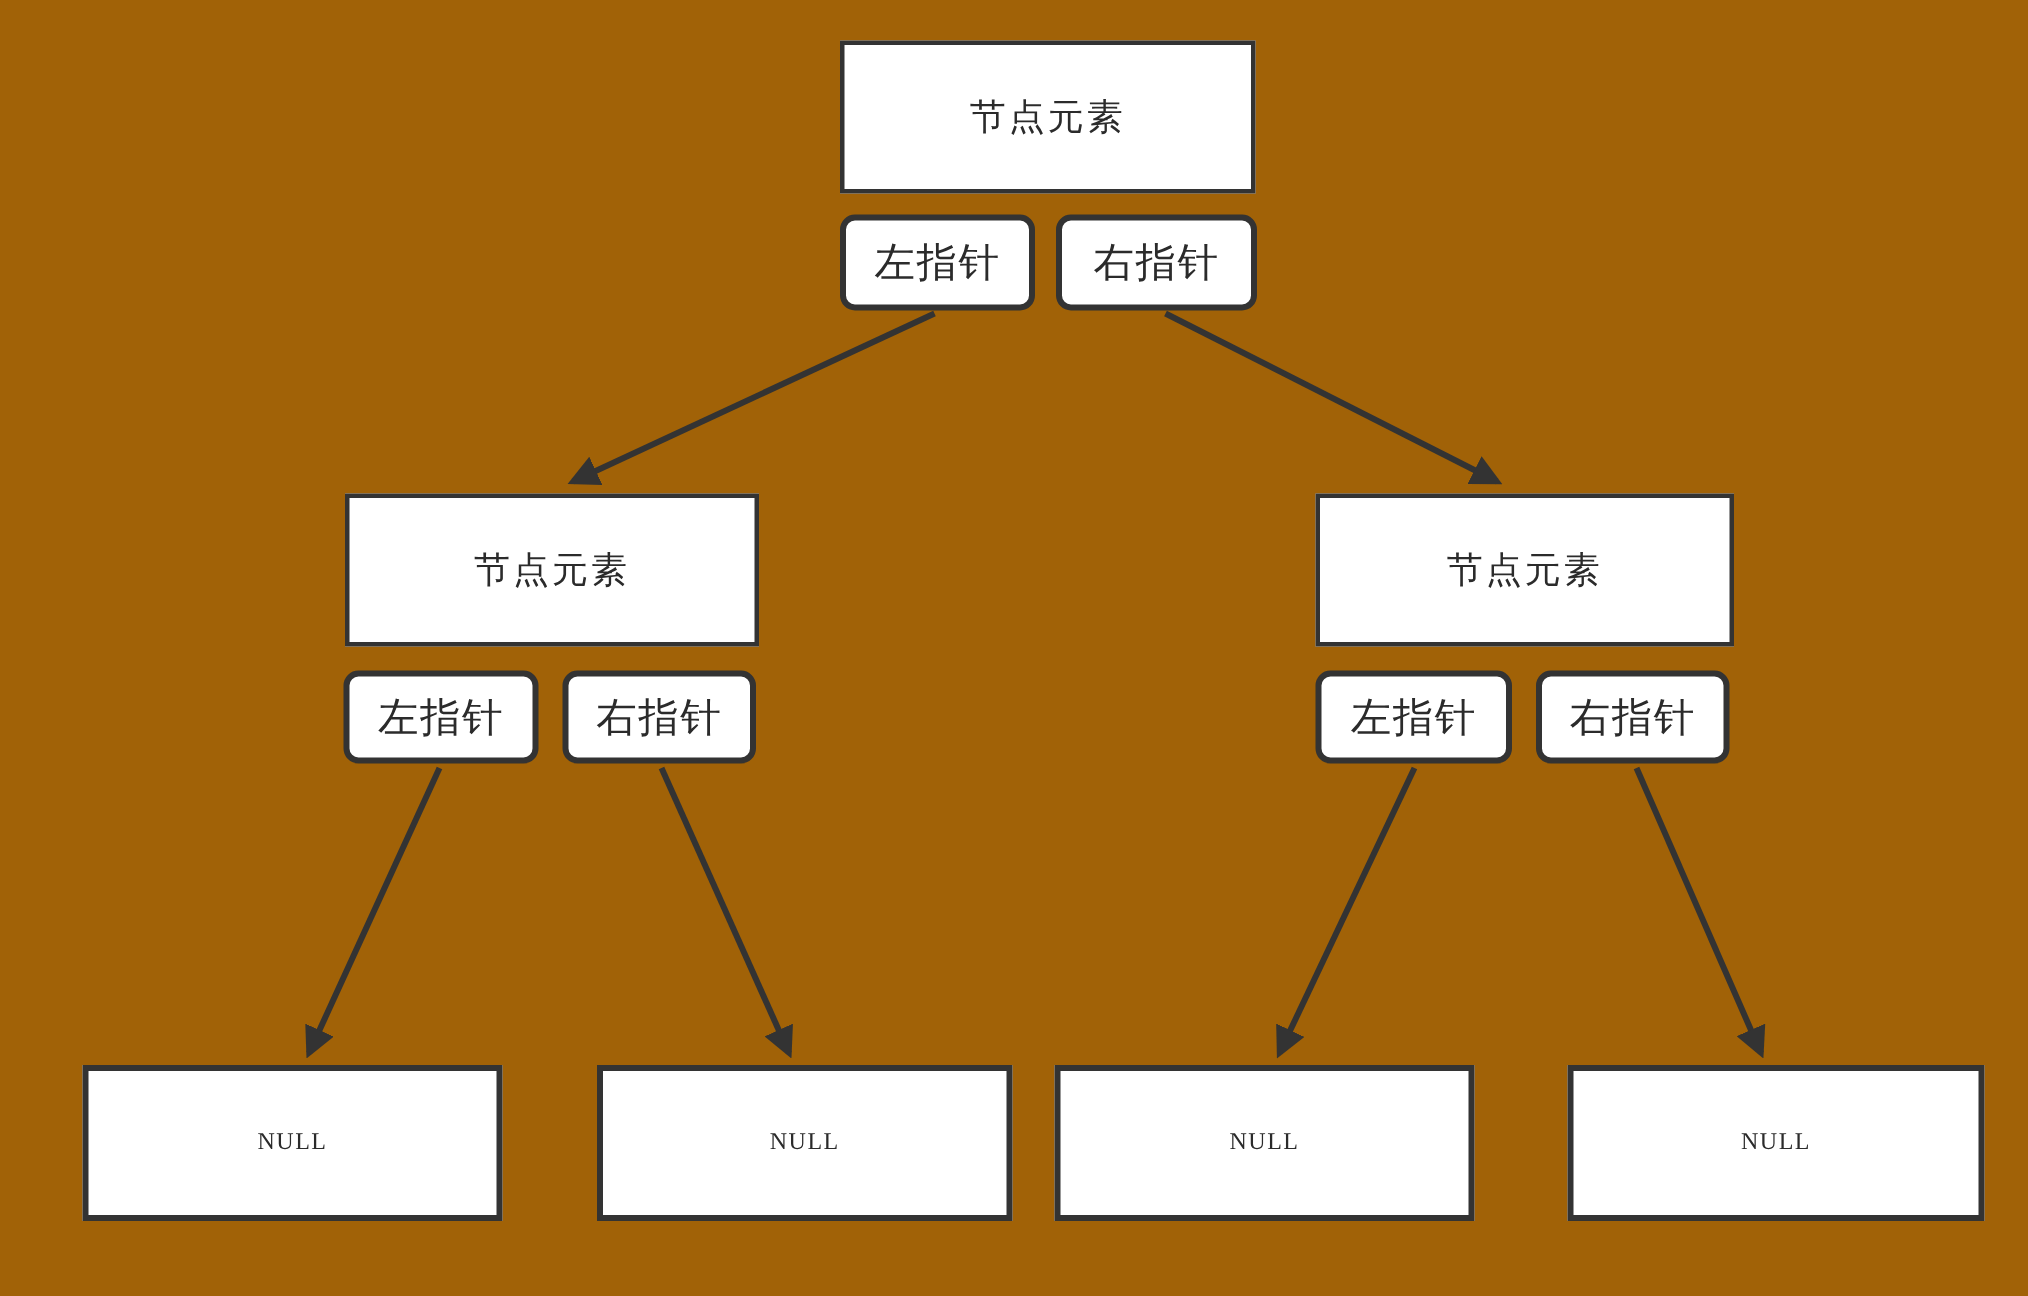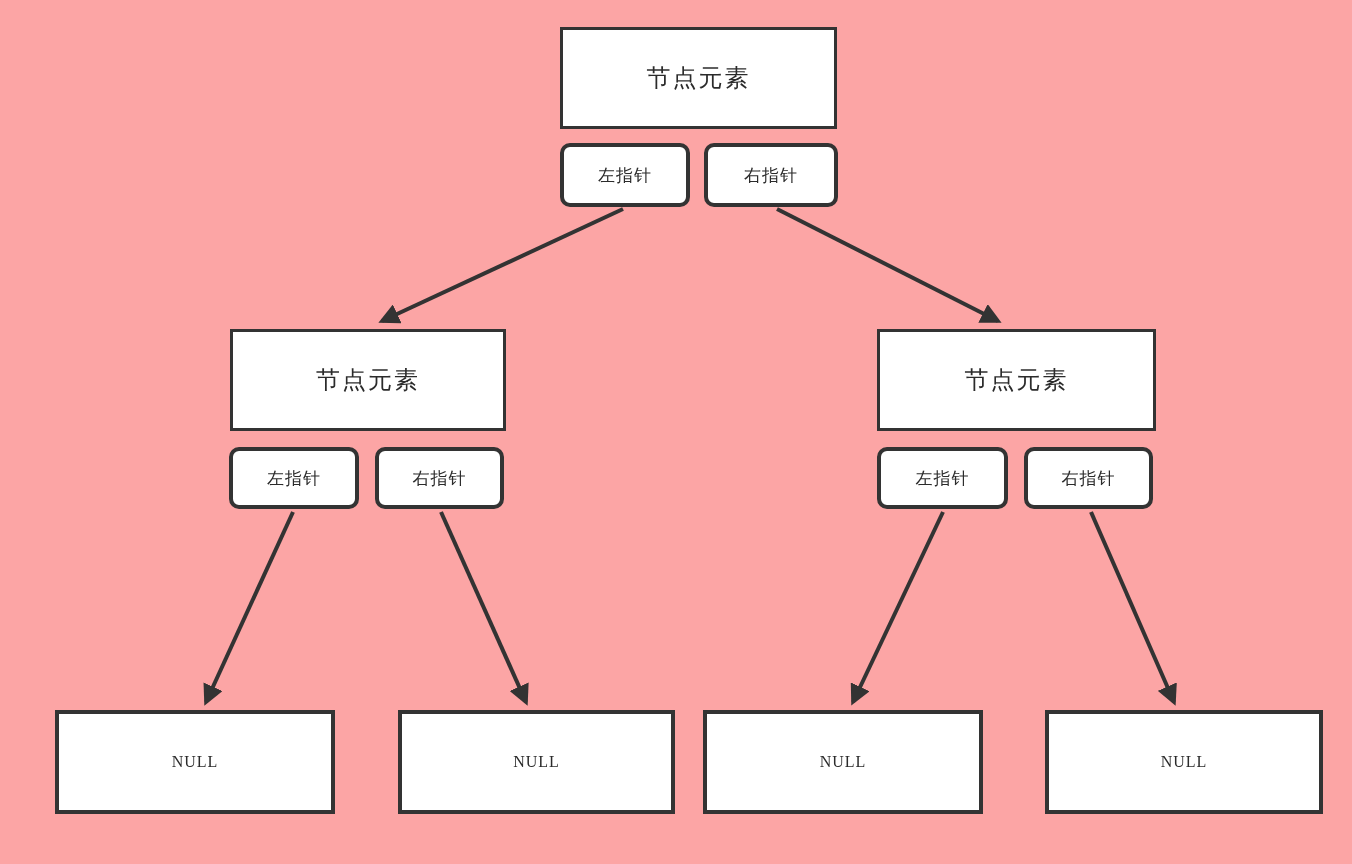--- a/index.html
+++ b/index.html
@@ -4,21 +4,21 @@
 <style>
   html, body {
     margin: 0;
     padding: 0;
     background: #ffffff;
   }
   .canvas {
     position: relative;
     width: 1352px;
     height: 864px;
-    background: #fca5a5;
+    background: #a16207;
     font-family: "Liberation Serif", "DejaVu Serif", serif;
     color: #2b2b2b;
     overflow: hidden;
   }
   .edges {
     position: absolute;
     left: 0;
     top: 0;
     pointer-events: none;
   }
@@ -32,21 +32,21 @@
     text-align: center;
   }
   .elem-box {
     border: 3px solid #333333;
     font-size: 24px;
     letter-spacing: 2px;
   }
   .ptr-box {
     border: 4px solid #333333;
     border-radius: 10px;
-    font-size: 17px;
+    font-size: 27px;
     letter-spacing: 1px;
   }
   .null-box {
     border: 4px solid #333333;
     font-size: 16px;
     letter-spacing: 1px;
   }
 </style>
 </head>
 <body>

